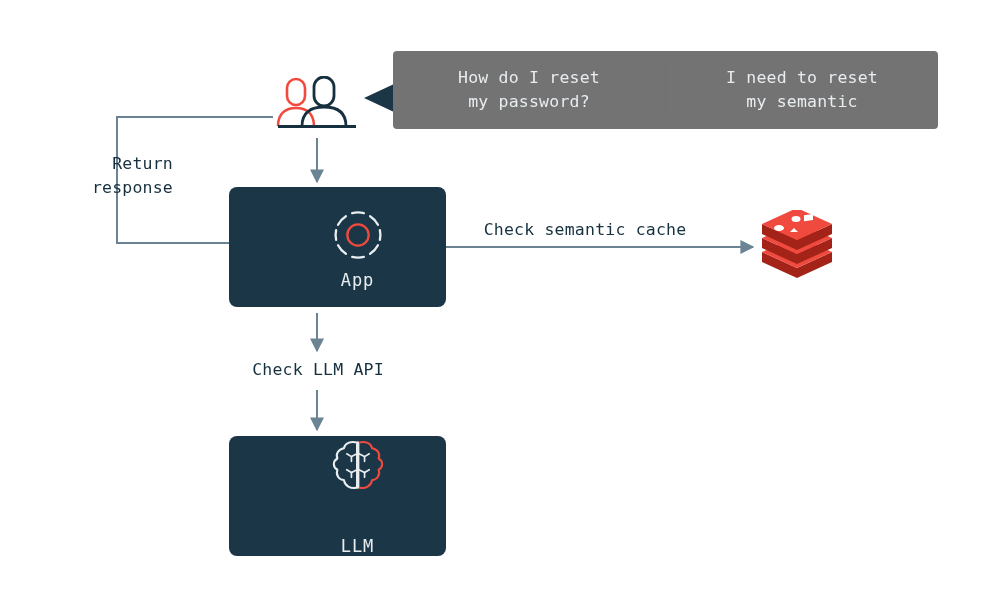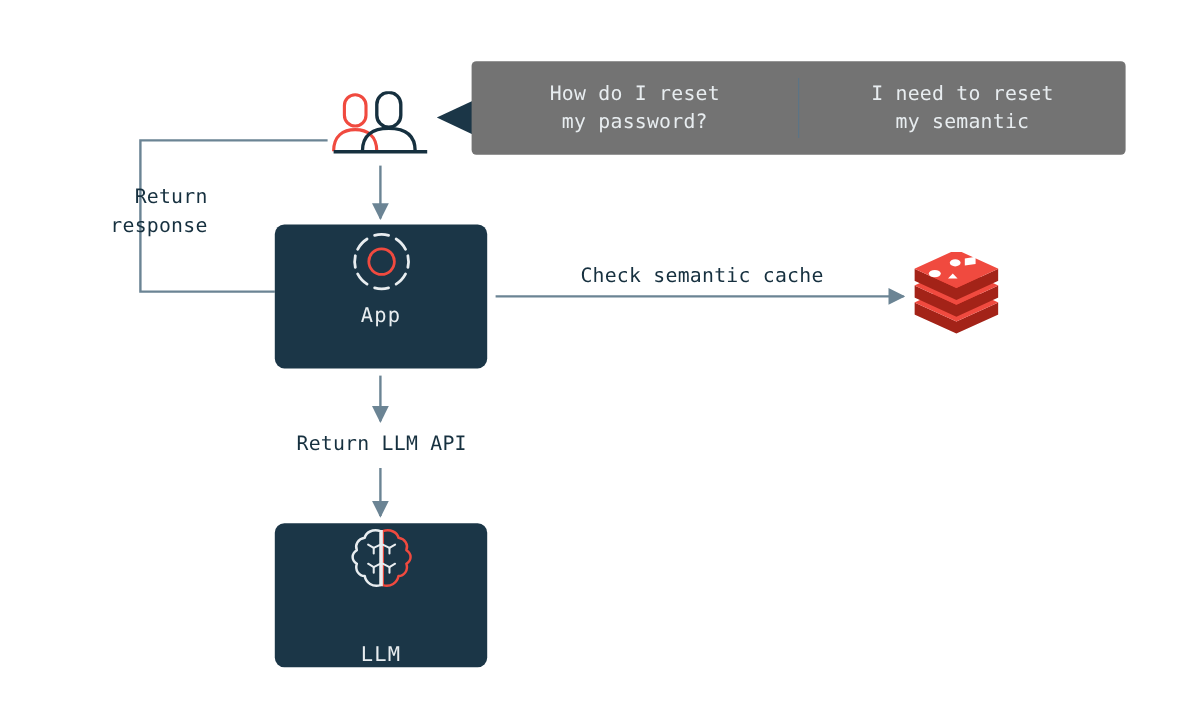--- a/index.html
+++ b/index.html
@@ -72,21 +72,22 @@
   }
 
   
   .node {
     position: absolute;
     background: #1B3647;
     border-radius: 8px;
     display: flex;
     flex-direction: column;
     align-items: center;
-    justify-content: flex-start;
+    justify-content: center;
+    padding-left: 40px;
   }
   .node-app  { left: 229px; top: 187px; width: 177px; height: 120px; }
   .node-llm  { left: 229px; top: 436px; width: 177px; height: 120px; gap: 36px; }
   .node-icon { width: 62px; height: 62px; display:block; }
   .node-label {
     color: #E8EDF0;
     font-size: 17px;
     letter-spacing: 1px;
     margin-top: 4px;
   }
@@ -214,15 +215,15 @@
 
     <ellipse cx="17" cy="18" rx="5" ry="3" fill="#FFFFFF"></ellipse>
     <polygon points="28,22 36,22 32,18" fill="#FFFFFF"></polygon>
     <rect x="42" y="12" width="9" height="6" fill="#FFFFFF" transform="skewY(-9)"></rect>
     <ellipse cx="34" cy="9" rx="4.5" ry="3" fill="#FFFFFF"></ellipse>
   </svg>
 
   <div class="edge-label lbl-return">Return
 response</div>
   <div class="edge-label lbl-cache">Check semantic cache</div>
-  <div class="edge-label lbl-invoke">Return LLM API</div>
+  <div class="edge-label lbl-invoke">Check LLM API</div>
 
 </div>
 
 </body></html>

